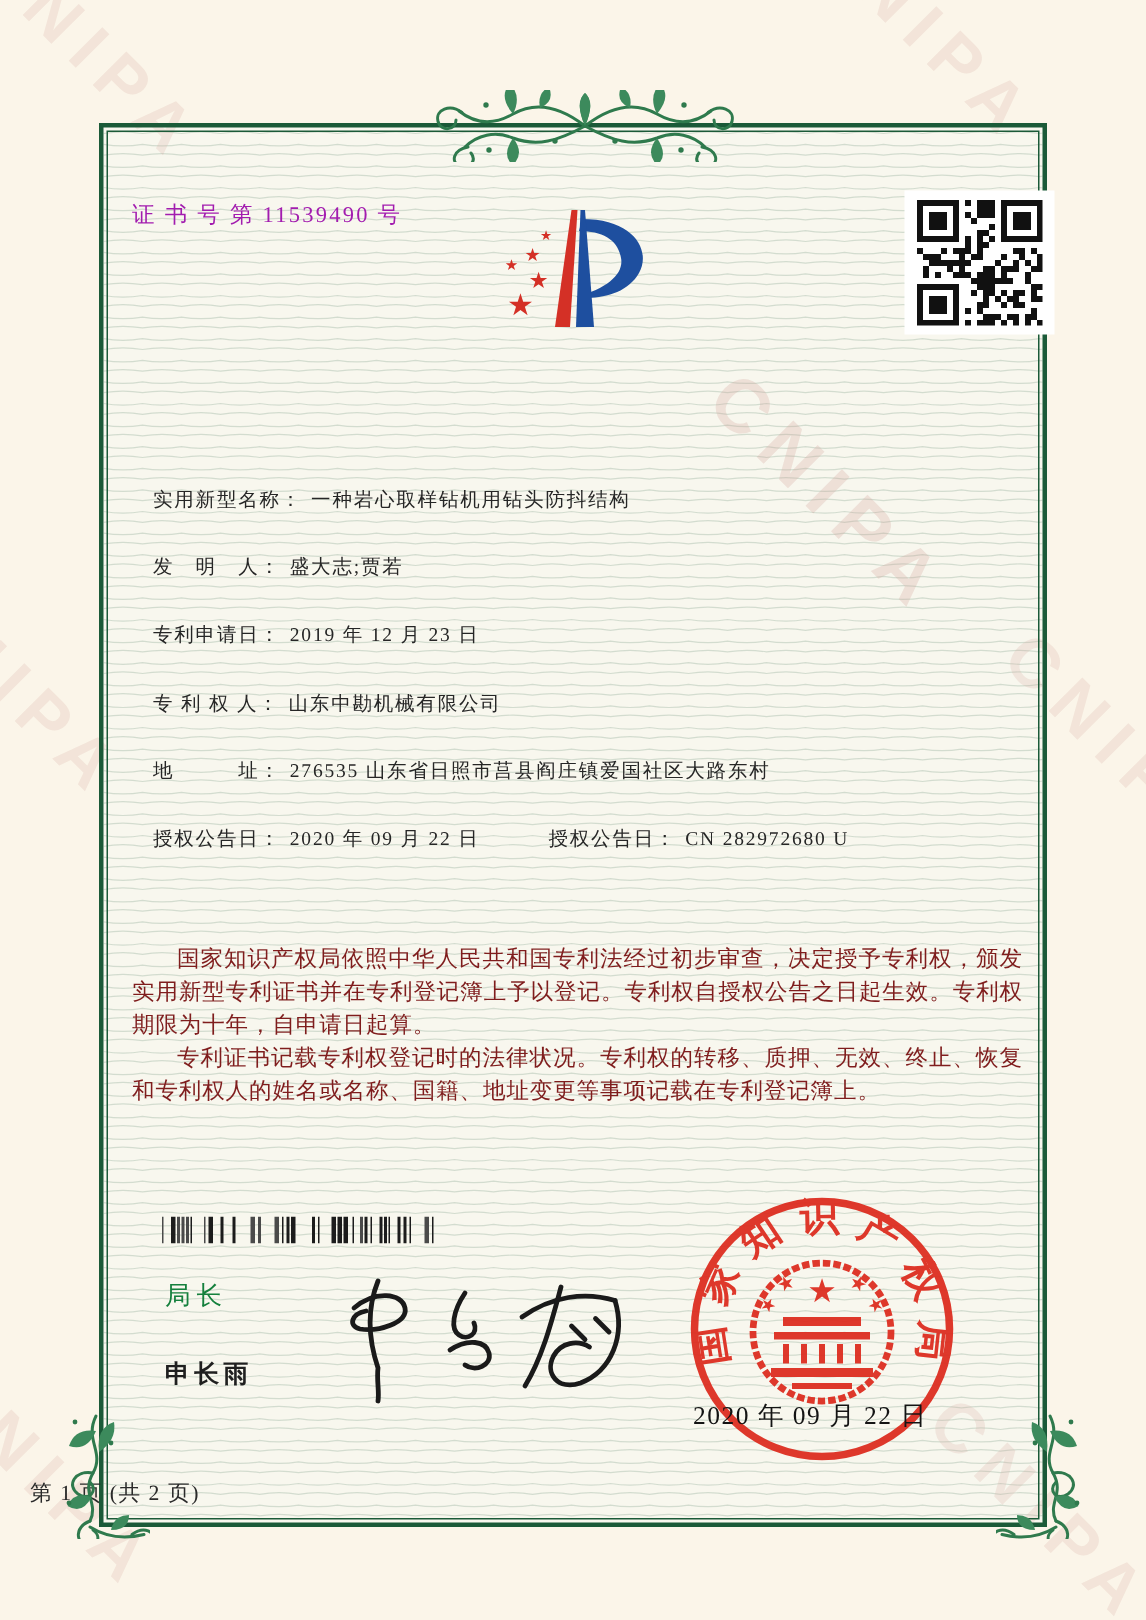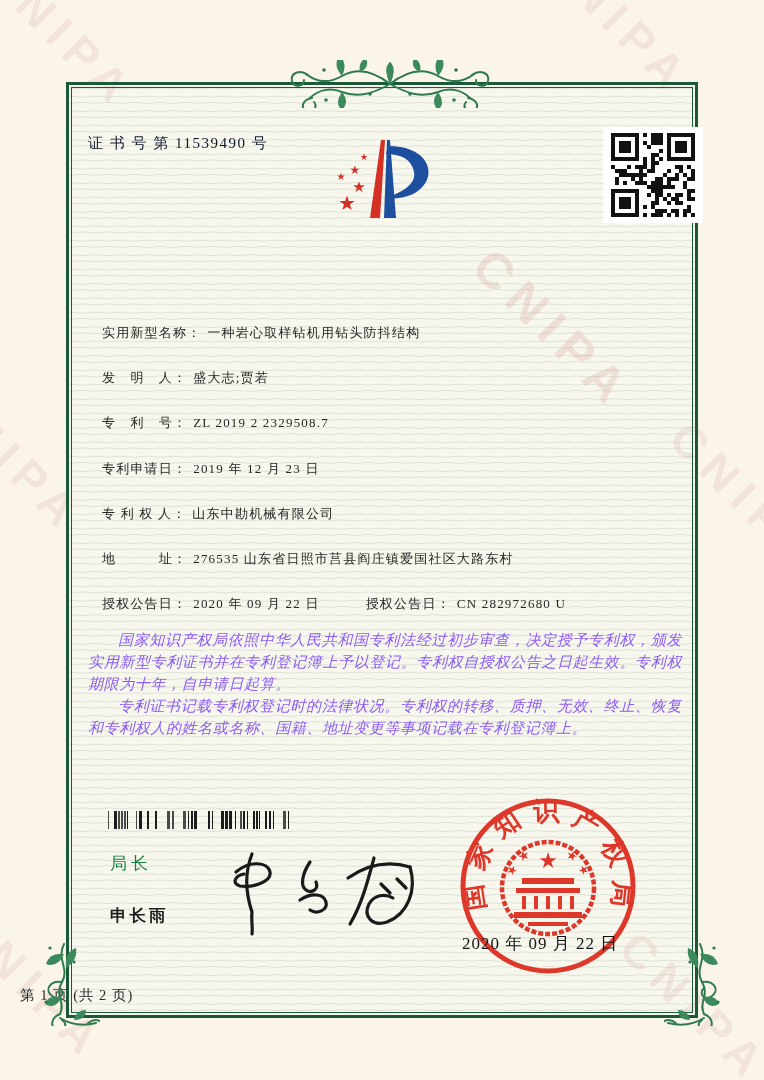--- a/index.html
+++ b/index.html
@@ -20,34 +20,34 @@
   .inner-bg{position:absolute; left:66px; top:82px; width:632px; height:936px;
     background:#f8f7ee; z-index:1;}
   .inner-bg svg{position:absolute; left:3px; top:3px;}
   
   .frame{position:absolute; left:66px; top:82px; width:632px; height:936px;
     box-sizing:border-box; border:3px solid #1b5a38; z-index:3;}
   .frame-thin{position:absolute; inset:2px; border:1px solid #1b5a38;}
   
   .content{position:absolute; inset:0; z-index:4;}
   .cert-no{position:absolute; left:88px; top:134px; font-size:15px;
-    letter-spacing:1.5px; color:#0f172a;}
+    letter-spacing:1.5px; color:#a21caf;}
   .logo{position:absolute; left:328px; top:130px;}
   .qr-wrap{position:absolute; left:603px; top:127px; width:100px; height:96px;
     background:#ffffff; display:flex; align-items:center; justify-content:center;}
   .title{position:absolute; left:0; right:0; top:231px; text-align:center;
     font-size:41px; font-weight:bold; letter-spacing:9px; color:#141414;}
   .fields{position:absolute; left:102px; top:322px; width:570px;
     font-size:13px; color:#262626; letter-spacing:1.2px;}
   .field-row{height:45.2px; line-height:22px; white-space:nowrap;}
   .flabel{margin-right:6px;}
   .pair2{margin-left:46px;}
   .body-text{position:absolute; left:88px; top:629px; width:594px;
-    font-size:15px; line-height:22px; letter-spacing:0.6px; color:#8b5cf6;
-    text-align:justify;font-style:italic;}
+    font-size:15px; line-height:22px; letter-spacing:0.6px; color:#7f1d1d;
+    text-align:justify;}
   .body-text p{margin:0; text-indent:2em;}
   .barcode{position:absolute; left:108px; top:811px; width:198px; height:18px;}
   .signer-role{position:absolute; left:110px; top:852px; font-size:17px;
     letter-spacing:4px; color:#15803d;
     font-family:"Liberation Sans","DejaVu Sans",sans-serif;}
   .signer-name{position:absolute; left:110px; top:905px; font-size:16.5px;
     letter-spacing:3px; color:#1f1f1f;
     font-family:"Liberation Sans","DejaVu Sans",sans-serif;font-weight:bold;}
   .autograph{position:absolute; left:222px; top:846px;}
   .seal{position:absolute; left:458px; top:796px; opacity:0.93;}
@@ -404,23 +404,20 @@
 
 
     <div class="fields">
       <div class="field-row">
         <span class="flabel">实用新型名称：</span><span class="fvalue">一种岩心取样钻机用钻头防抖结构</span>
       </div>
       <div class="field-row">
         <span class="flabel">发　明　人：</span><span class="fvalue">盛大志;贾若</span>
       </div>
       <div class="field-row">
-        <span class="flabel">专　利　号：</span><span class="fvalue">ZL 2019 2 2329508.7</span>
-      </div>
-      <div class="field-row">
         <span class="flabel">专利申请日：</span><span class="fvalue">2019 年 12 月 23 日</span>
       </div>
       <div class="field-row">
         <span class="flabel">专 利 权 人：</span><span class="fvalue">山东中勘机械有限公司</span>
       </div>
       <div class="field-row">
         <span class="flabel">地　　　址：</span><span class="fvalue">276535 山东省日照市莒县阎庄镇爱国社区大路东村</span>
       </div>
       <div class="field-row">
         <span class="flabel">授权公告日：</span><span class="fvalue">2020 年 09 月 22 日</span><span class="flabel pair2">授权公告日：</span><span class="fvalue">CN 282972680 U</span>

